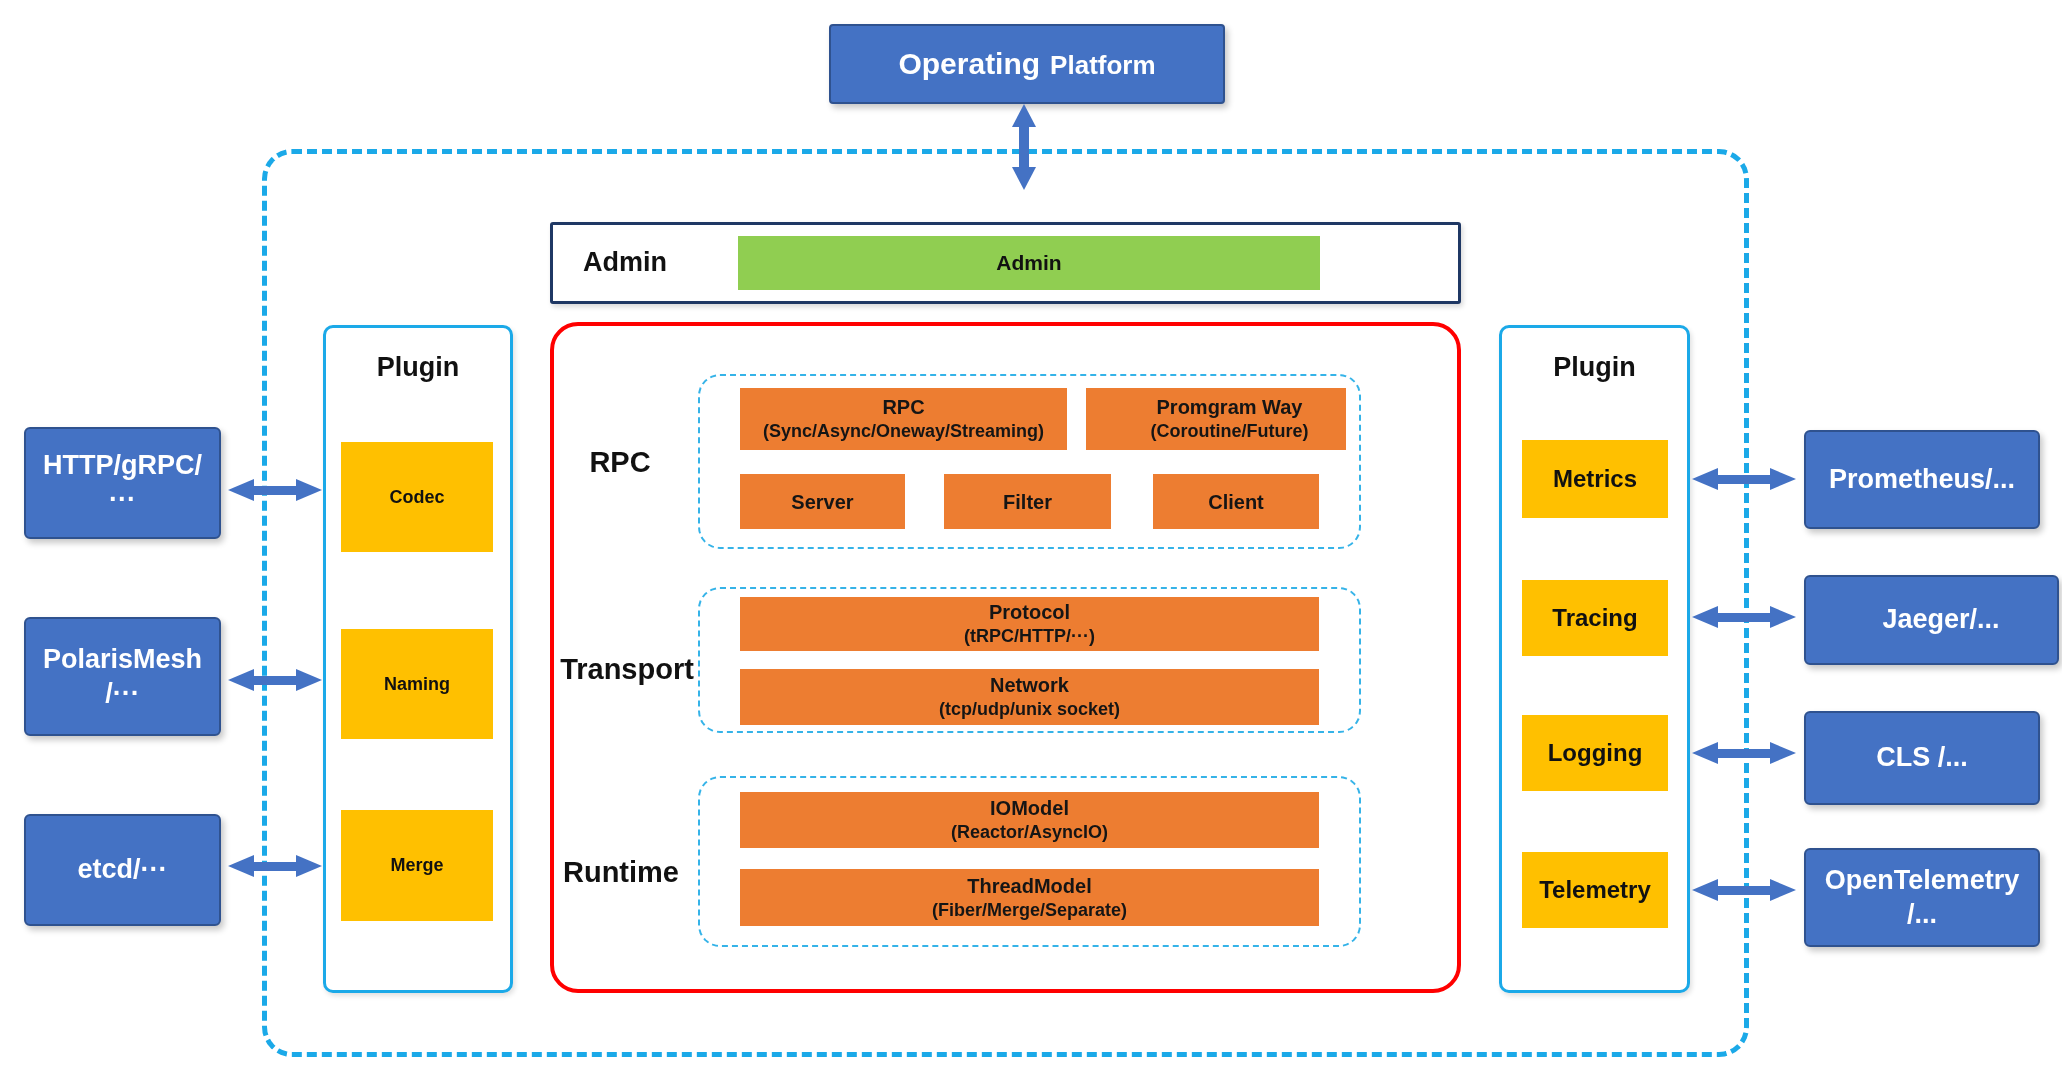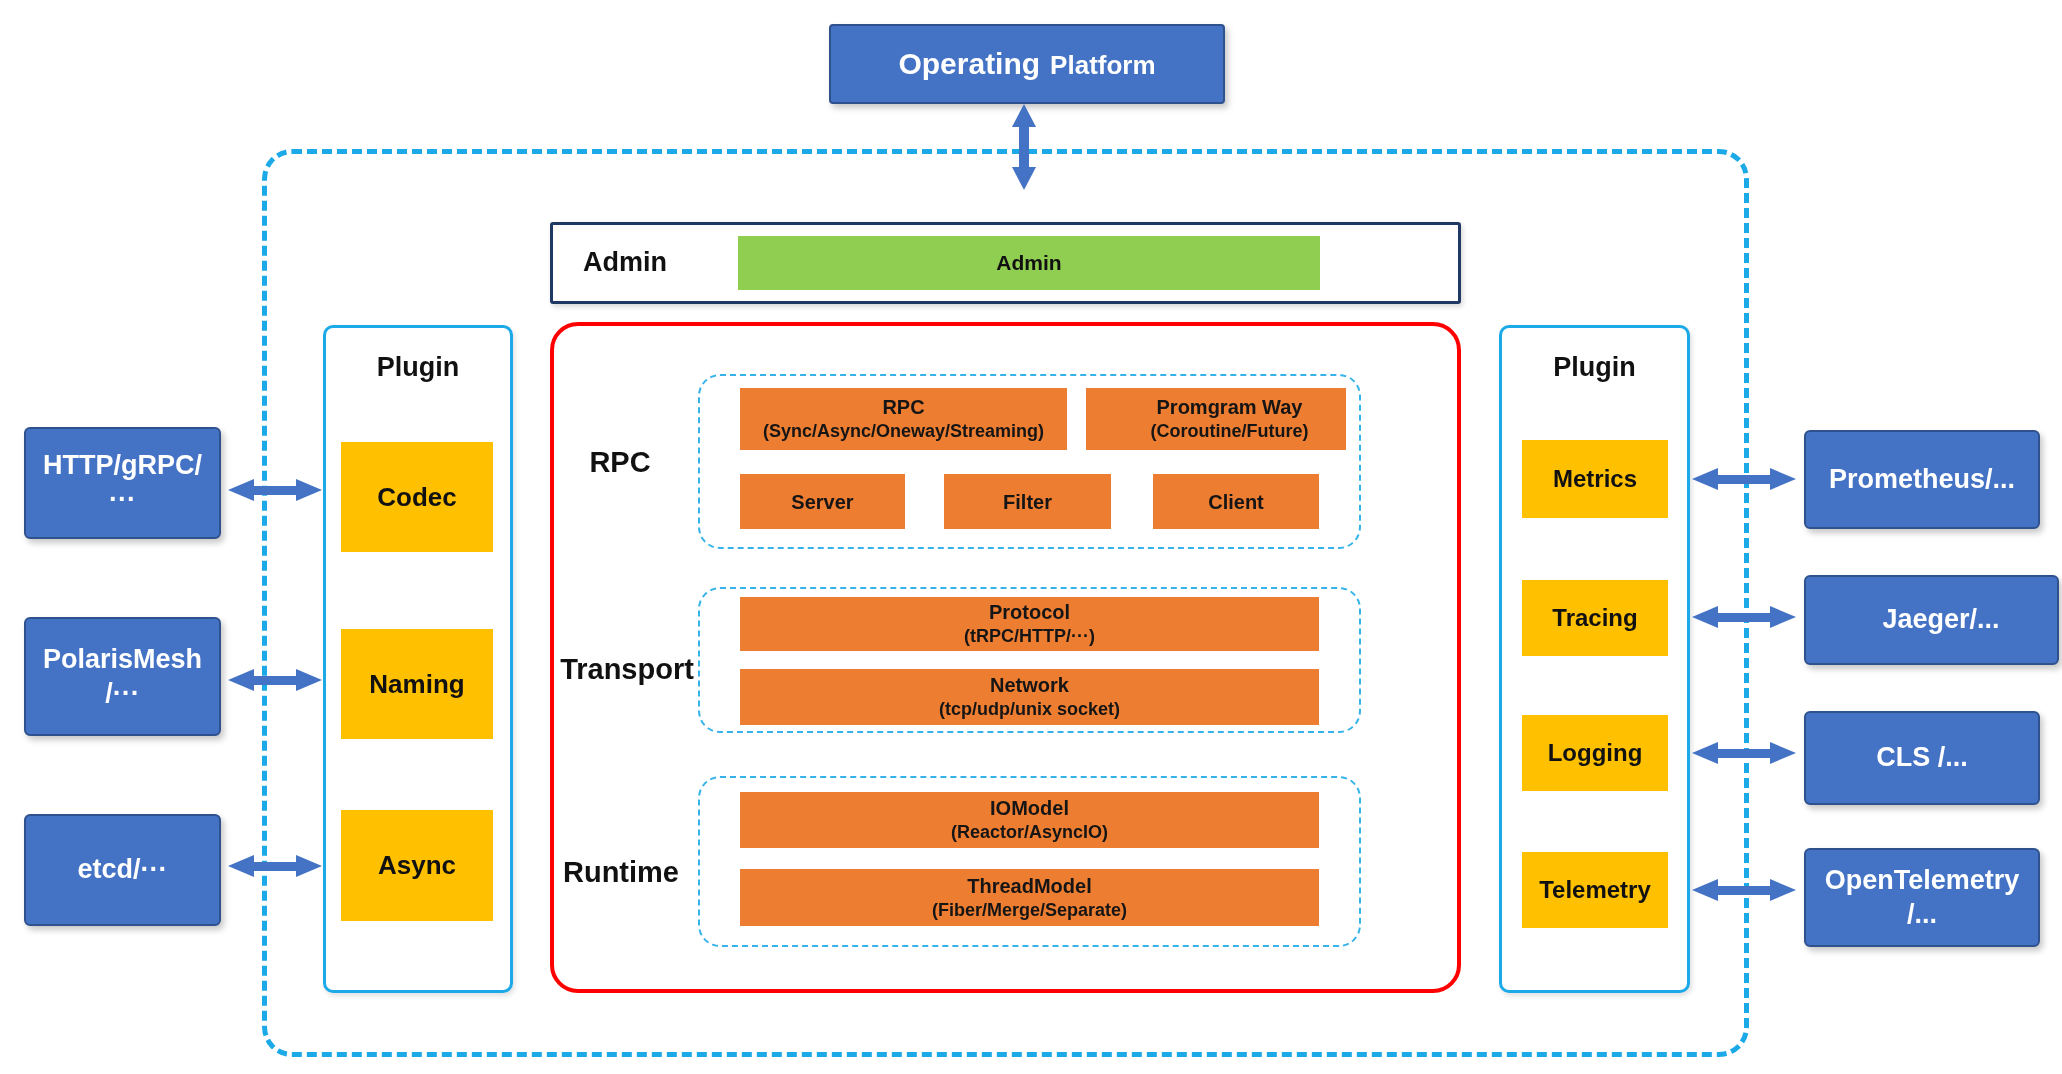--- a/index.html
+++ b/index.html
@@ -41,21 +41,21 @@
     justify-content:center;text-align:center;line-height:1.3;font-weight:700;}
   .orangebox .t{font-size:20px;}
   .orangebox .s{font-size:18px;}
   .orangebox .s:empty{display:none;}
 
   
   .panel{background:#fff;border:3px solid var(--cyan);border-radius:10px;box-shadow:2px 3px 5px rgba(0,0,0,.12);}
   .paneltitle{text-align:center;font-weight:700;font-size:27px;padding-top:24px;}
   .yellowbox{background:var(--yellow);color:#111;font-weight:700;display:flex;align-items:center;
     justify-content:center;text-align:center;}
-  .yl{font-size:26px;} .yr{font-size:24px;}
+  .yl{font-size:18px;} .yr{font-size:24px;}
 
   .line{display:block;}
   .line:empty{display:none;}
 
   
   .h-arrow{position:absolute;display:flex;align-items:center;z-index:6;}
   .h-arrow .hl{width:0;height:0;border-top:11px solid transparent;border-bottom:11px solid transparent;
     border-right:26px solid var(--arrow);}
   .h-arrow .sh{flex:1;height:9px;background:var(--arrow);}
   .h-arrow .hr{width:0;height:0;border-top:11px solid transparent;border-bottom:11px solid transparent;
@@ -148,21 +148,21 @@
   <div class="abs panel z2" style="left:323px;top:325px;width:184px;height:662px;">
     <div class="paneltitle">Plugin</div>
   </div>
   <div class="abs yellowbox yl z3" style="left:341px;top:442px;width:152px;height:110px;">
     <span>Codec</span>
   </div>
   <div class="abs yellowbox yl z3" style="left:341px;top:629px;width:152px;height:110px;">
     <span>Naming</span>
   </div>
   <div class="abs yellowbox yl z3" style="left:341px;top:810px;width:152px;height:111px;">
-    <span>Async</span>
+    <span>Merge</span>
   </div>
 
   <div class="abs panel z2" style="left:1499px;top:325px;width:185px;height:662px;">
     <div class="paneltitle">Plugin</div>
   </div>
   <div class="abs yellowbox yr z3" style="left:1522px;top:440px;width:146px;height:78px;">
     <span>Metrics</span>
   </div>
   <div class="abs yellowbox yr z3" style="left:1522px;top:580px;width:146px;height:76px;">
     <span>Tracing</span>

